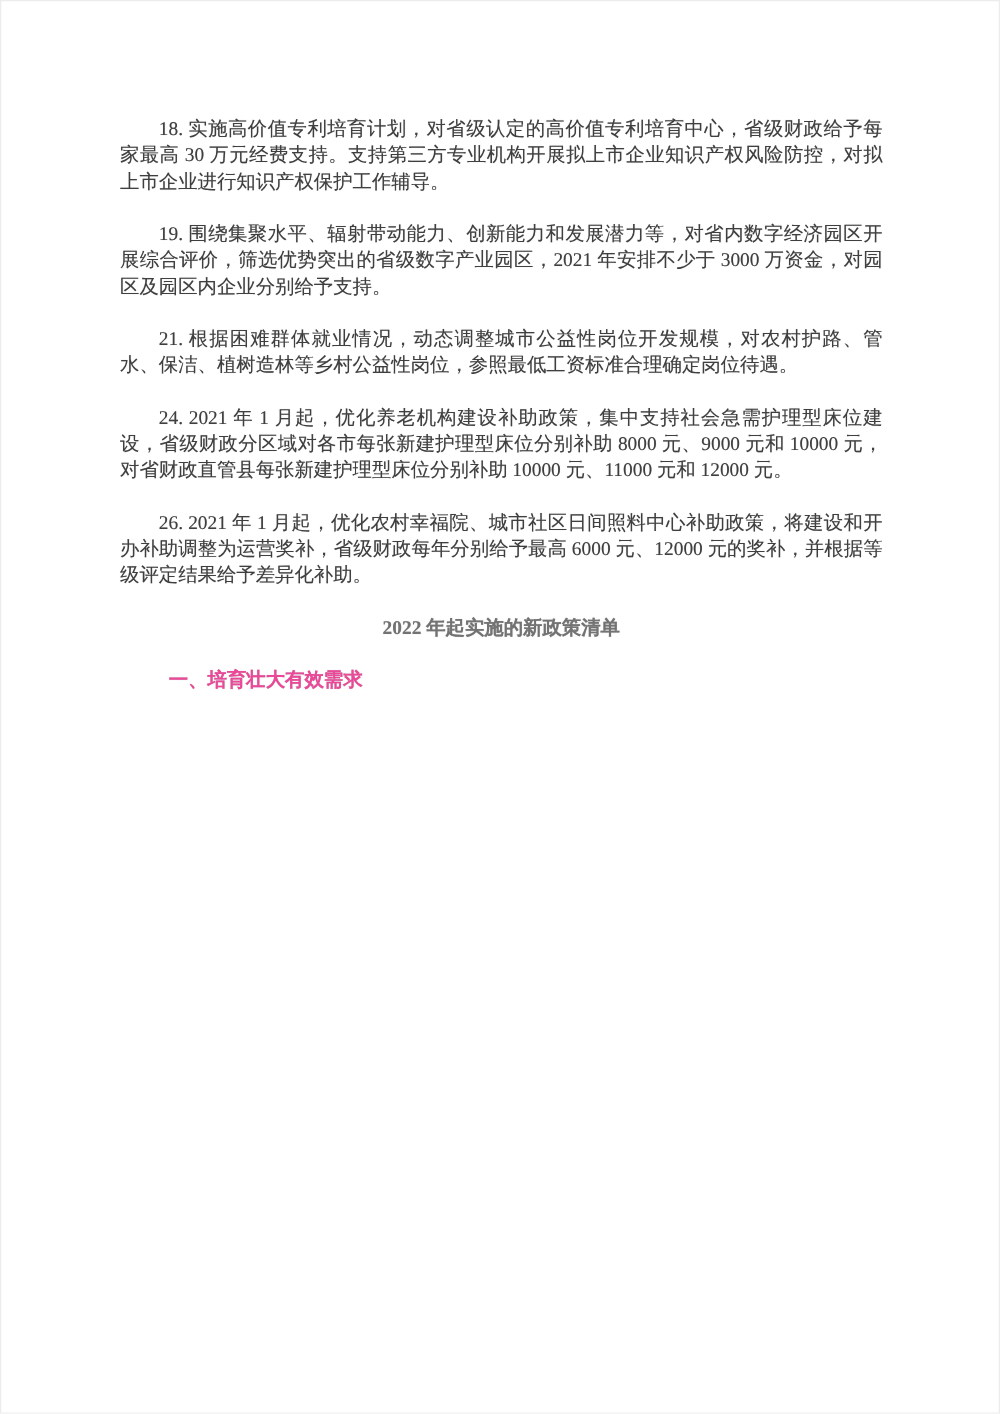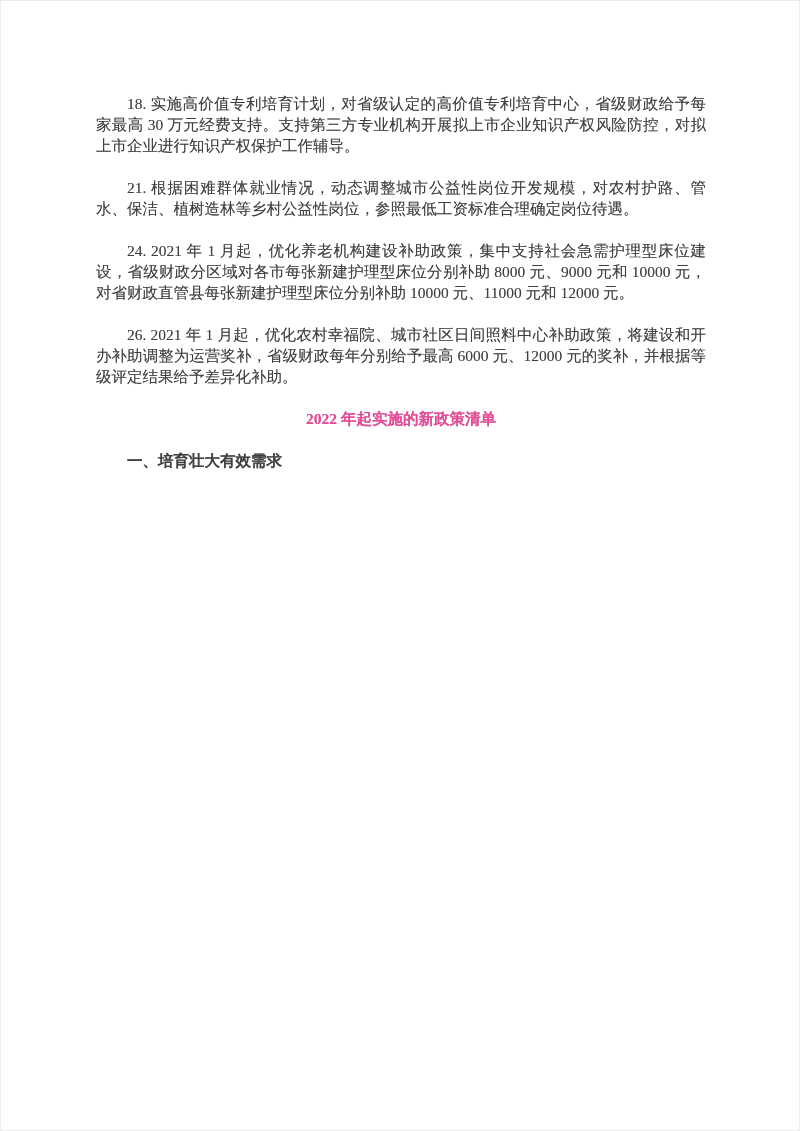--- a/index.html
+++ b/index.html
@@ -28,34 +28,35 @@
     text-indent: 2em;
     text-align: justify;
     word-break: break-all;
   }
   .list-heading {
     margin: 0 0 21px 0;
     font-size: 15.5px;
     line-height: 21px;
     font-weight: bold;
     text-align: center;
-    color: #ec4899;
+    color: #737373;
   }
   .section-heading {
-    margin: 0;
+    margin: 8px;
     text-indent: 2em;
     font-weight: bold;
-    color: #404040;
+    color: #ec4899;
   }
 </style>
 </head>
 <body>
 
 <div class="page">
   <p class="para">18. 实施高价值专利培育计划，对省级认定的高价值专利培育中心，省级财政给予每家最高 30 万元经费支持。支持第三方专业机构开展拟上市企业知识产权风险防控，对拟上市企业进行知识产权保护工作辅导。</p>
+  <p class="para">19. 围绕集聚水平、辐射带动能力、创新能力和发展潜力等，对省内数字经济园区开展综合评价，筛选优势突出的省级数字产业园区，2021 年安排不少于 3000 万资金，对园区及园区内企业分别给予支持。</p>
   <p class="para">21. 根据困难群体就业情况，动态调整城市公益性岗位开发规模，对农村护路、管水、保洁、植树造林等乡村公益性岗位，参照最低工资标准合理确定岗位待遇。</p>
   <p class="para">24. 2021 年 1 月起，优化养老机构建设补助政策，集中支持社会急需护理型床位建设，省级财政分区域对各市每张新建护理型床位分别补助 8000 元、9000 元和 10000 元，对省财政直管县每张新建护理型床位分别补助 10000 元、11000 元和 12000 元。</p>
   <p class="para">26. 2021 年 1 月起，优化农村幸福院、城市社区日间照料中心补助政策，将建设和开办补助调整为运营奖补，省级财政每年分别给予最高 6000 元、12000 元的奖补，并根据等级评定结果给予差异化补助。</p>
 
   <h2 class="list-heading">2022 年起实施的新政策清单</h2>
 
 
   <p class="section-heading">一、培育壮大有效需求</p>
 </div>
 

